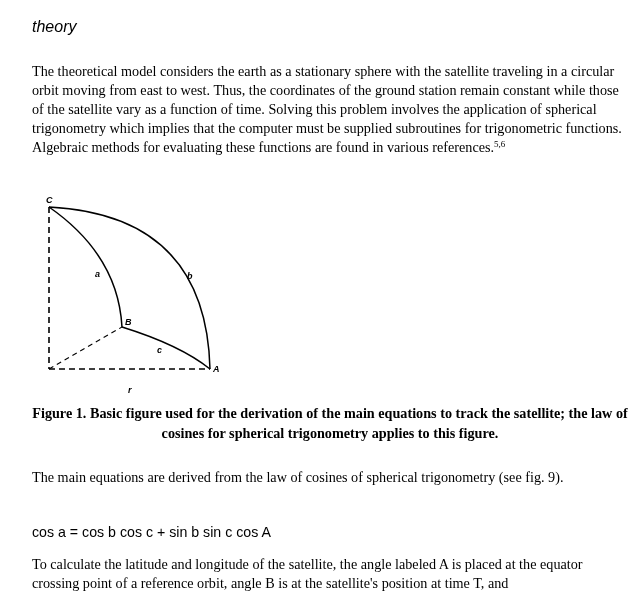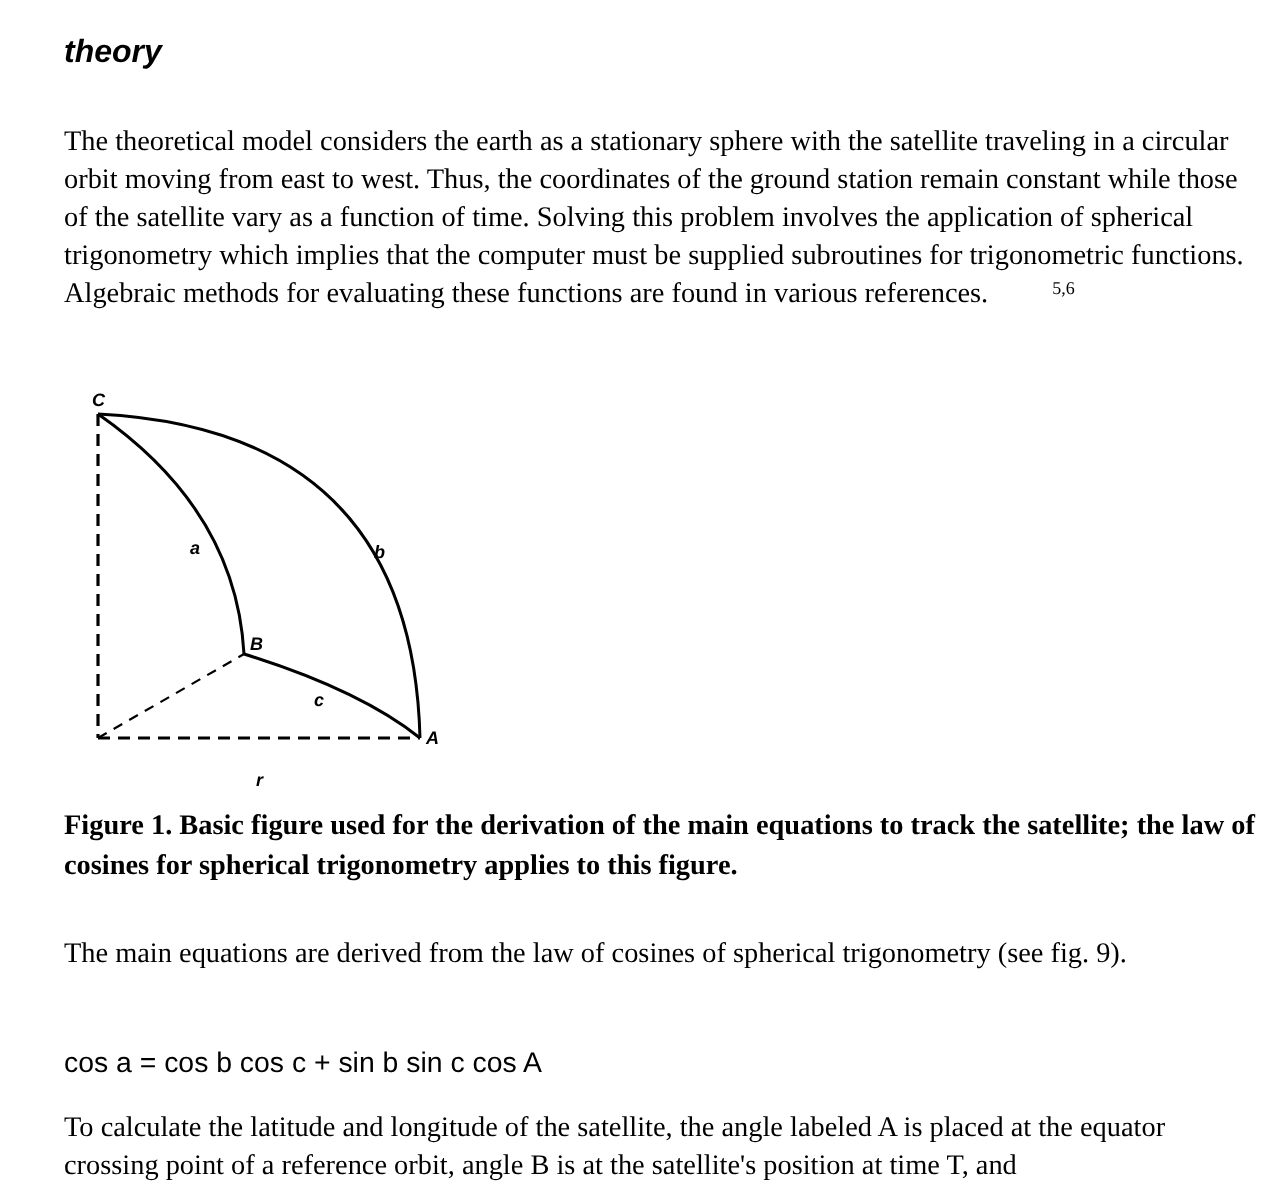--- a/index.html
+++ b/index.html
@@ -1,24 +1,24 @@
 <!DOCTYPE html>
 <html><head>
   <meta charset="utf-8">
   <style>
     html, body { margin: 0; padding: 0; background: #ffffff; }
     body { width: 640px; height: 600px; overflow: hidden; position: relative; color: #000; }
-    .heading { position: absolute; left: 32px; top: 18px; font-family: "Liberation Sans", sans-serif; font-style: italic; font-weight: bold; font-size: 16px; }
+    .heading { position: absolute; left: 32px; top: 18px; font-family: "Liberation Sans", sans-serif; font-style: italic; font-weight: normal; font-size: 16px; }
     .para { position: absolute; left: 32px; width: 596px; font-family: "Liberation Serif", serif; font-size: 14.2px; line-height: 19px; }
     .p1 { top: 62px; }
-    .caption { position: absolute; left: 32px; top: 403px; width: 596px; font-family: "Liberation Serif", serif; font-weight: bold; font-size: 14.2px; line-height: 20px; }
+    .caption { position: absolute; left: 32px; top: 403px; width: 596px; font-family: "Liberation Serif", serif; font-weight: bold; font-size: 14.2px; line-height: 20px; text-align: center; }
     .p2 { top: 468px; }
     .eq { position: absolute; left: 32px; top: 524px; font-family: Liberation Sans, sans-serif; font-size: 14.2px; }
     .p3 { top: 555px; }
-    sup { font-size: 9px; vertical-align: top; position: relative; top: -3px; margin-left: 32px; }
+    sup { font-size: 9px; vertical-align: top; position: relative; top: -3px; }
     svg.fig { position: absolute; left: 30px; top: 185px; }
     .lbl { font-family: "Liberation Sans", sans-serif; font-weight: bold; font-style: italic; font-size: 9px; }
   </style>
 </head>
 <body>
 
 <div class="heading">theory</div>
 
 <div class="para p1"><span>The theoretical model considers the earth as a stationary sphere with the satellite traveling in a circular orbit moving from east to west. Thus, the coordinates of the ground station remain constant while those of the satellite vary as a function of time. Solving this problem involves the application of spherical trigonometry which implies that the computer must be supplied subroutines for trigonometric functions.  Algebraic methods for evaluating these functions are found in various references.</span><sup>5,6</sup></div>
 

